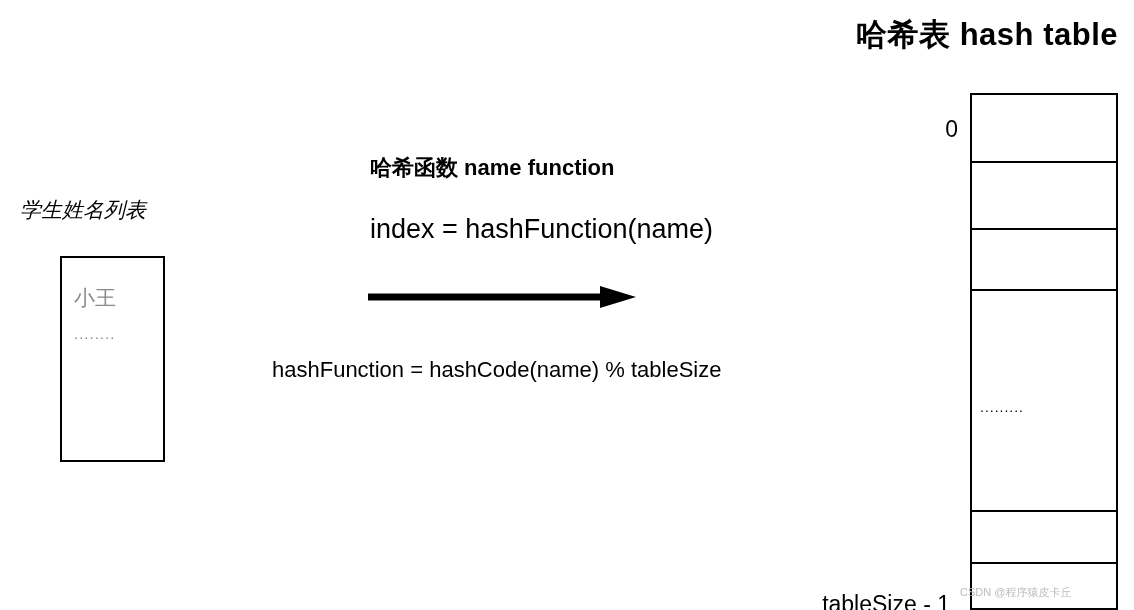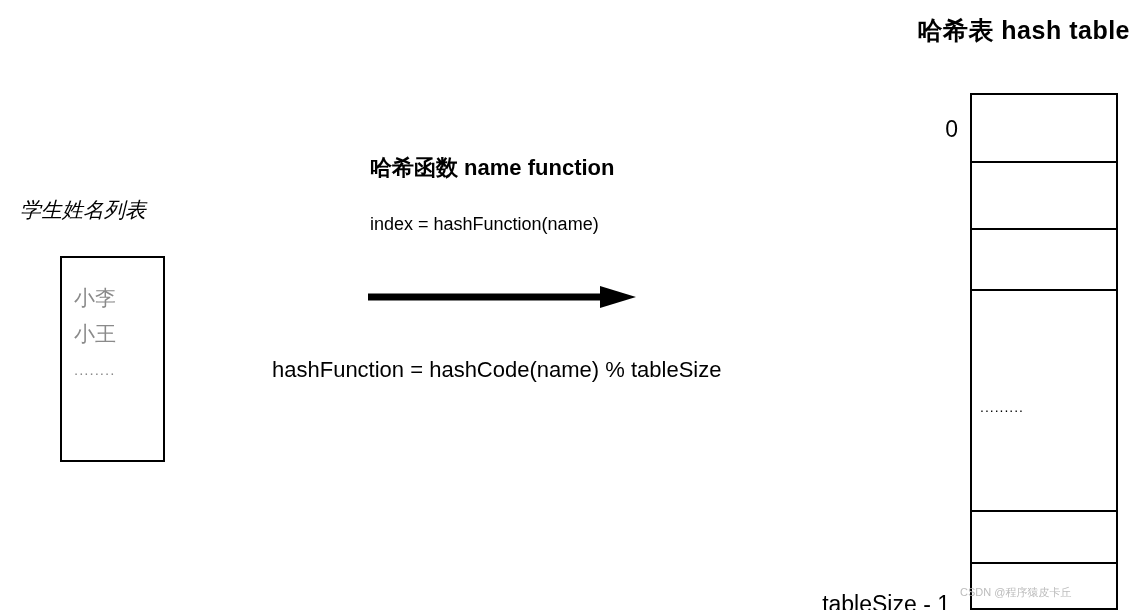--- a/index.html
+++ b/index.html
@@ -8,22 +8,22 @@
     position: relative;
     background: #ffffff;
     overflow: hidden;
     font-family: "Liberation Sans", "DejaVu Sans", sans-serif;
     color: #000000;
   }
   .abs { position: absolute; }
 
   .page-title {
     top: 14px;
-    right: 4px;
-    font-size: 25px;
+    right: 16px;
+    font-size: 31px;
     font-weight: bold;
     letter-spacing: 0.5px;
   }
 
   
   .student-label {
     left: 20px;
     top: 196px;
     font-size: 21px;
     font-style: italic;
@@ -50,21 +50,21 @@
   
   .hash-fn-title {
     left: 370px;
     top: 153px;
     font-size: 22px;
     font-weight: bold;
   }
   .formula-index {
     left: 370px;
     top: 214px;
-    font-size: 18px;
+    font-size: 27px;
   }
   .arrow-wrap {
     left: 366px;
     top: 284px;
     width: 272px;
     height: 26px;
   }
   .formula-hash {
     left: 272px;
     top: 357px;
@@ -125,21 +125,20 @@
   }
 </style>
 </head>
 <body>
 
 <div class="abs page-title">哈希表 hash table</div>
 
 <div class="abs student-label">学生姓名列表</div>
 <div class="abs student-box">
   <ul>
-    <li>小李</li>
     <li>小王</li>
     <li class="dots">........</li>
   </ul>
 </div>
 
 <div class="abs hash-fn-title">哈希函数 name function</div>
 <div class="abs formula-index">index = hashFunction(name)</div>
 
 <div class="abs arrow-wrap">
   <svg width="272" height="26" viewBox="0 0 272 26" xmlns="http://www.w3.org/2000/svg">

